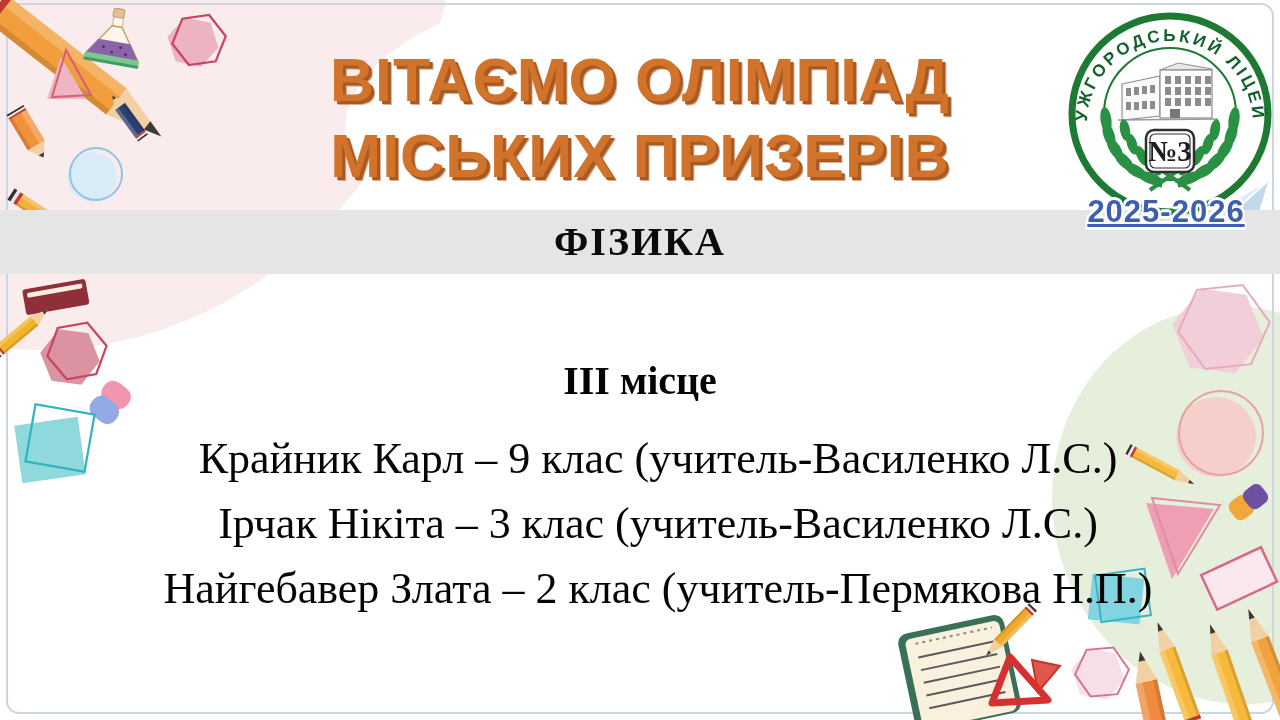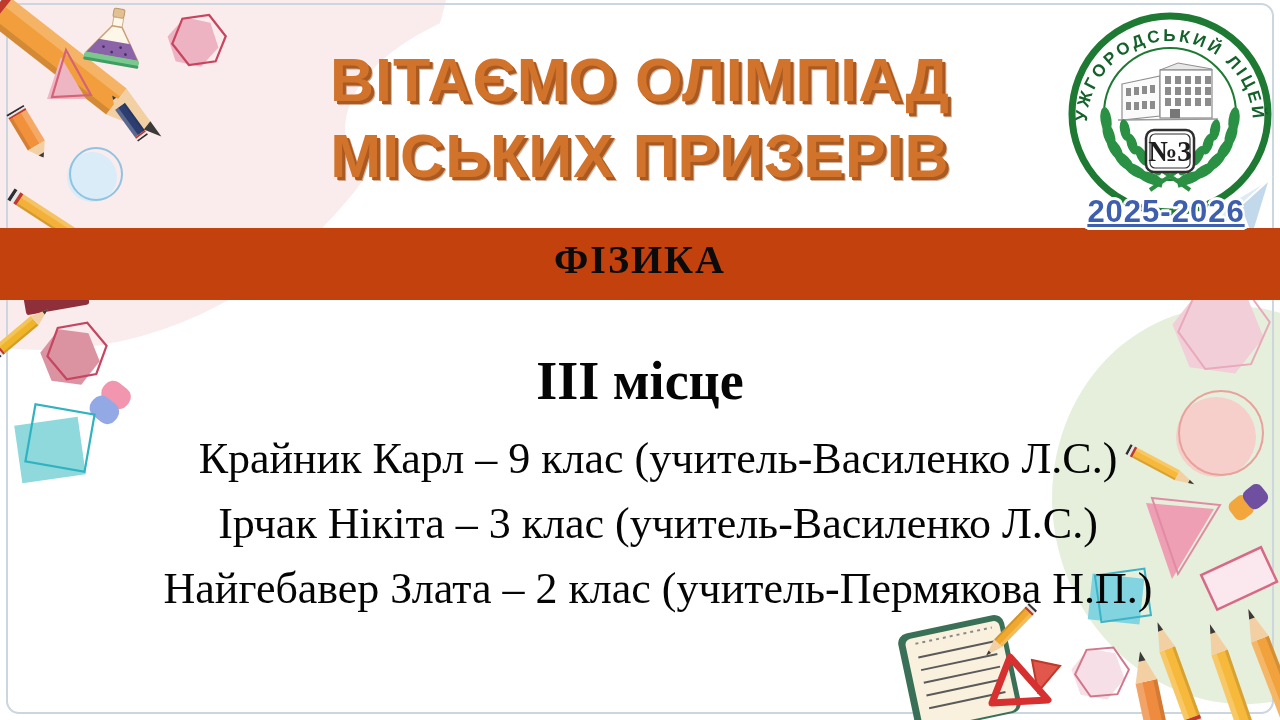--- a/index.html
+++ b/index.html
@@ -19,30 +19,30 @@
   .logo-wrap{position:absolute; left:1064px; top:8px; width:212px; height:212px; z-index:3;}
   .year{
     position:absolute; left:1066px; top:194px; width:200px; z-index:3;
     text-align:center; font-family:"Liberation Sans", sans-serif;
     font-weight:800; font-size:31px; color:#3d5fae; letter-spacing:1px;
     text-shadow:-2px -2px 0 #fff, 2px -2px 0 #fff, -2px 2px 0 #fff, 2px 2px 0 #fff, 0 -3px 0 #fff, 0 3px 0 #fff;
     text-decoration:underline;
   }
   
   .banner{
-    position:absolute; left:0; top:228px; width:1280px; height:72px; z-index:2;
-    background:#c2410c; text-align:center;
+    position:absolute; left:0; top:210px; width:1280px; height:64px; z-index:2;
+    background:#e5e5e5; text-align:center;
   }
   .banner span{
     display:inline-block; line-height:64px; font-weight:700; font-size:40px;
     letter-spacing:2px; color:#0b0b0b;
   }
   
   .results{position:absolute; left:0; right:0; top:352px; z-index:5; text-align:center; color:#050505;}
-  .place{font-weight:700; font-size:54px; line-height:58px; margin-bottom:16px;}
+  .place{font-weight:700; font-size:40px; line-height:58px; margin-bottom:16px;}
   .winner{font-size:44px; line-height:65px; white-space:nowrap;margin-left:36px;}
   
   .arc-text{font-family:"Liberation Sans", sans-serif; font-weight:700; font-size:17px; letter-spacing:3px; fill:#14612b;}
   .badge-text{font-family:"Liberation Serif", serif; font-weight:700; font-size:29px; fill:#1d1d1d;}
 </style>
 </head>
 <body>
 
 <div class="slide">
 

